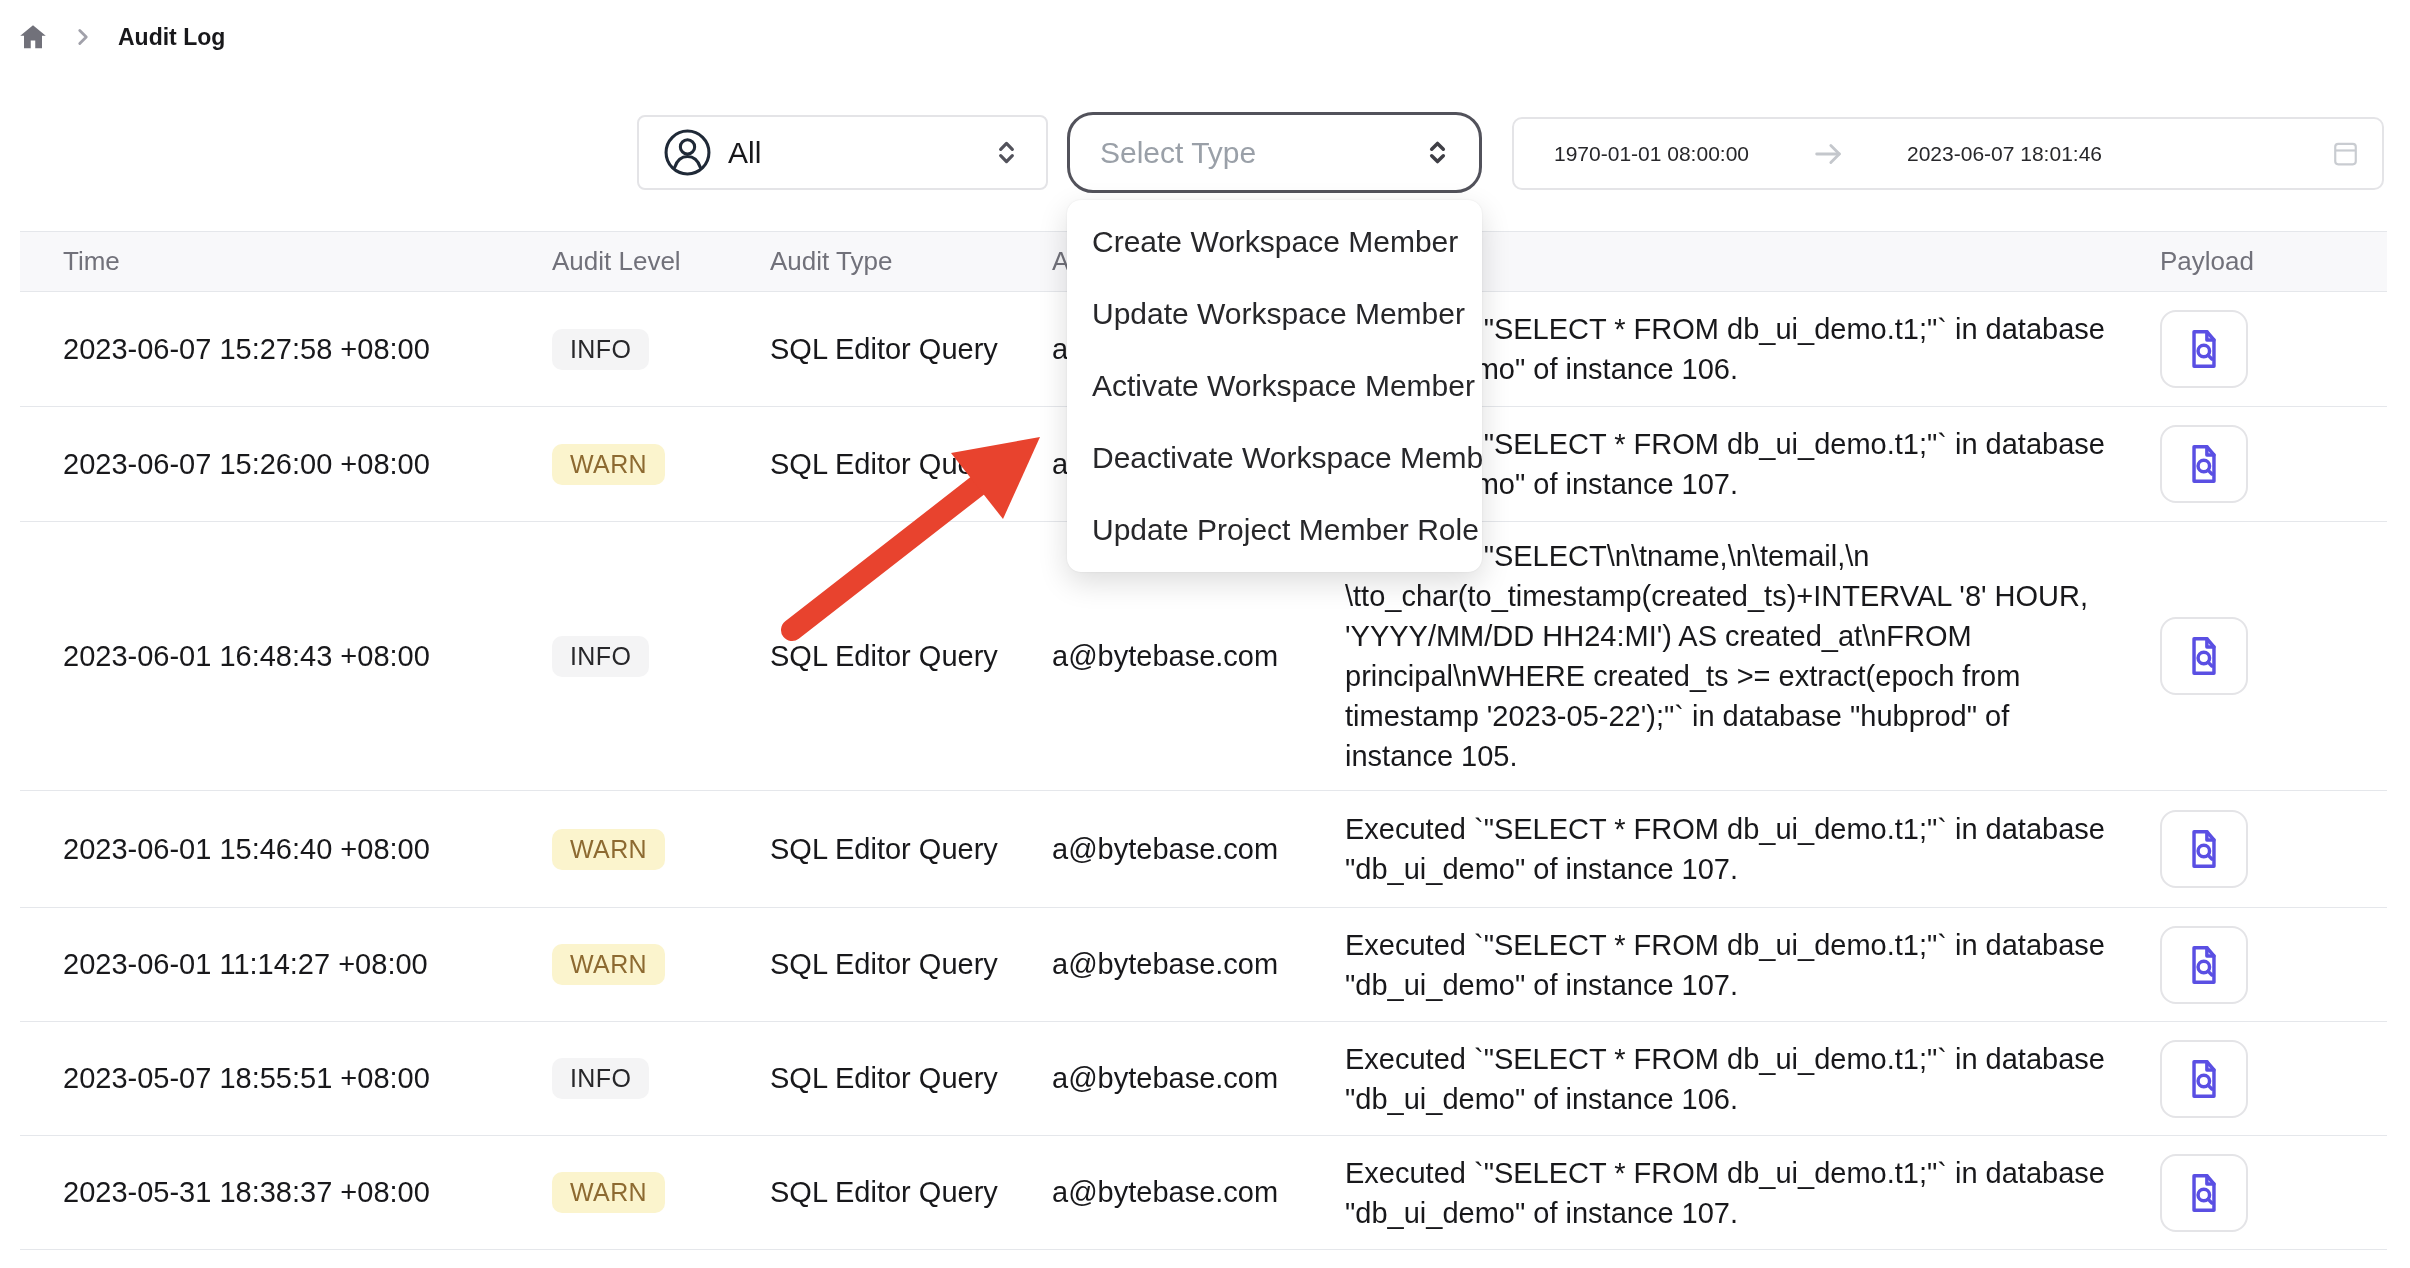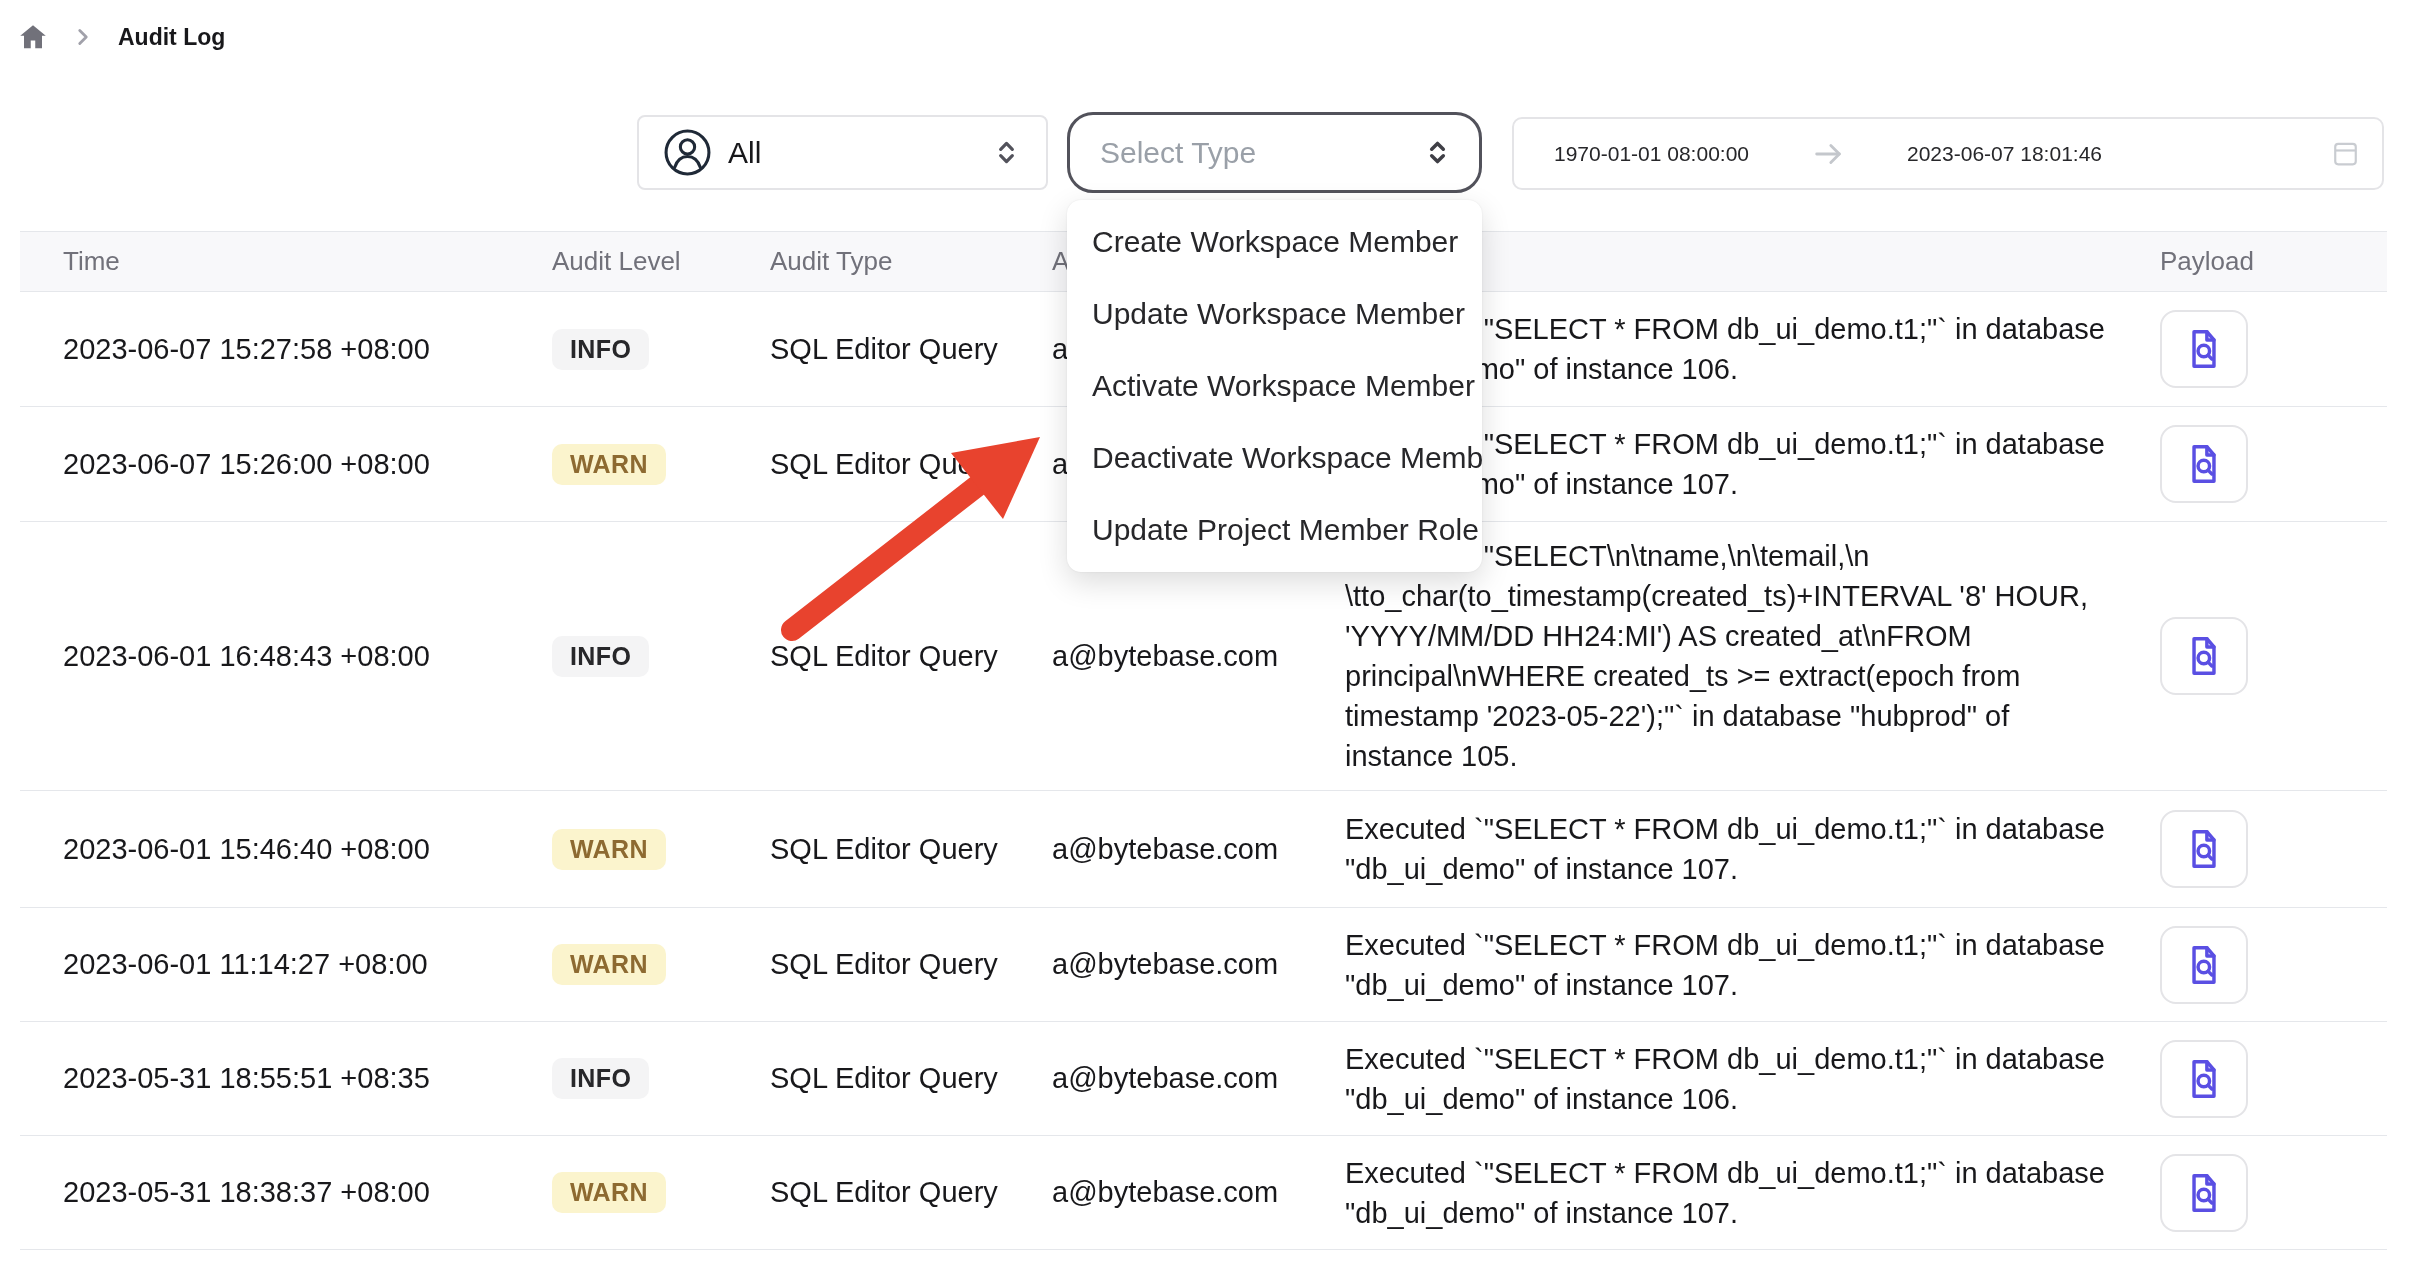--- a/index.html
+++ b/index.html
@@ -38,21 +38,21 @@
                   align-items:center; }
   .thead { height:61px; background:#f8f8fa; border-top:1px solid #e5e7eb; border-bottom:1px solid #e5e7eb; }
   .thead .hcell { font-size:26px; font-weight:500; color:#71717a; white-space:nowrap; overflow:hidden; }
   .trow { background:#fff; border-bottom:1px solid #e5e7eb; }
   .cell { font-size:29px; color:#18181b; }
   .c-time { padding-left:43px; white-space:nowrap; }
   .c-comment { line-height:40px; white-space:pre-line; padding-right:10px; overflow-wrap:break-word; }
   .c-payload { padding-left:5px; }
 
   .badge { display:inline-block; padding:6px 18px; border-radius:10px;
-           font-size:25px; font-weight:700; letter-spacing:.4px; }
+           font-size:25px; font-weight:400; letter-spacing:.4px; }
   .badge.info { background:#f4f4f5; color:#27272a; }
   .badge.warn { background:#fbf4cd; color:#8d6a31; }
 
   .payload-btn { width:88px; height:78px; border:2px solid #e4e4e7; border-radius:16px;
                  background:#fff; display:flex; align-items:center; justify-content:center; cursor:pointer; }
   .payload-btn svg { width:46px; height:46px; }
 
   
   .type-menu { position:absolute; left:1067px; top:200px; width:415px; z-index:10;
                background:#fff; border-radius:14px; padding:6px 0;
@@ -213,21 +213,21 @@
             <path d="M13.5 3H6.8v18h10.4V7.3z"></path>
             <path d="M13.5 3v4.3h3.7"></path>
             <circle cx="11.9" cy="13" r="3"></circle>
             <path d="m14.1 15.2 2 2"></path>
           </svg>
     </button>
       </div>
   </div>
 
   <div class="trow" style="height:114px">
-    <div class="cell c-time">2023-05-31 18:55:51 +08:35</div>
+    <div class="cell c-time">2023-05-07 18:55:51 +08:00</div>
     <div class="cell"><span class="badge info">INFO</span></div>
     <div class="cell">SQL Editor Query</div>
     <div class="cell">a@bytebase.com</div>
     <div class="cell c-comment">Executed `"SELECT * FROM db_ui_demo.t1;"` in database
 "db_ui_demo" of instance 106.</div>
     <div class="cell c-payload">
         <button class="payload-btn">
       <svg viewBox="0 0 24 24" fill="none" stroke="#5a4fe3" stroke-width="1.8" stroke-linecap="round" stroke-linejoin="round">
             <path d="M13.5 3H6.8v18h10.4V7.3z"></path>
             <path d="M13.5 3v4.3h3.7"></path>

